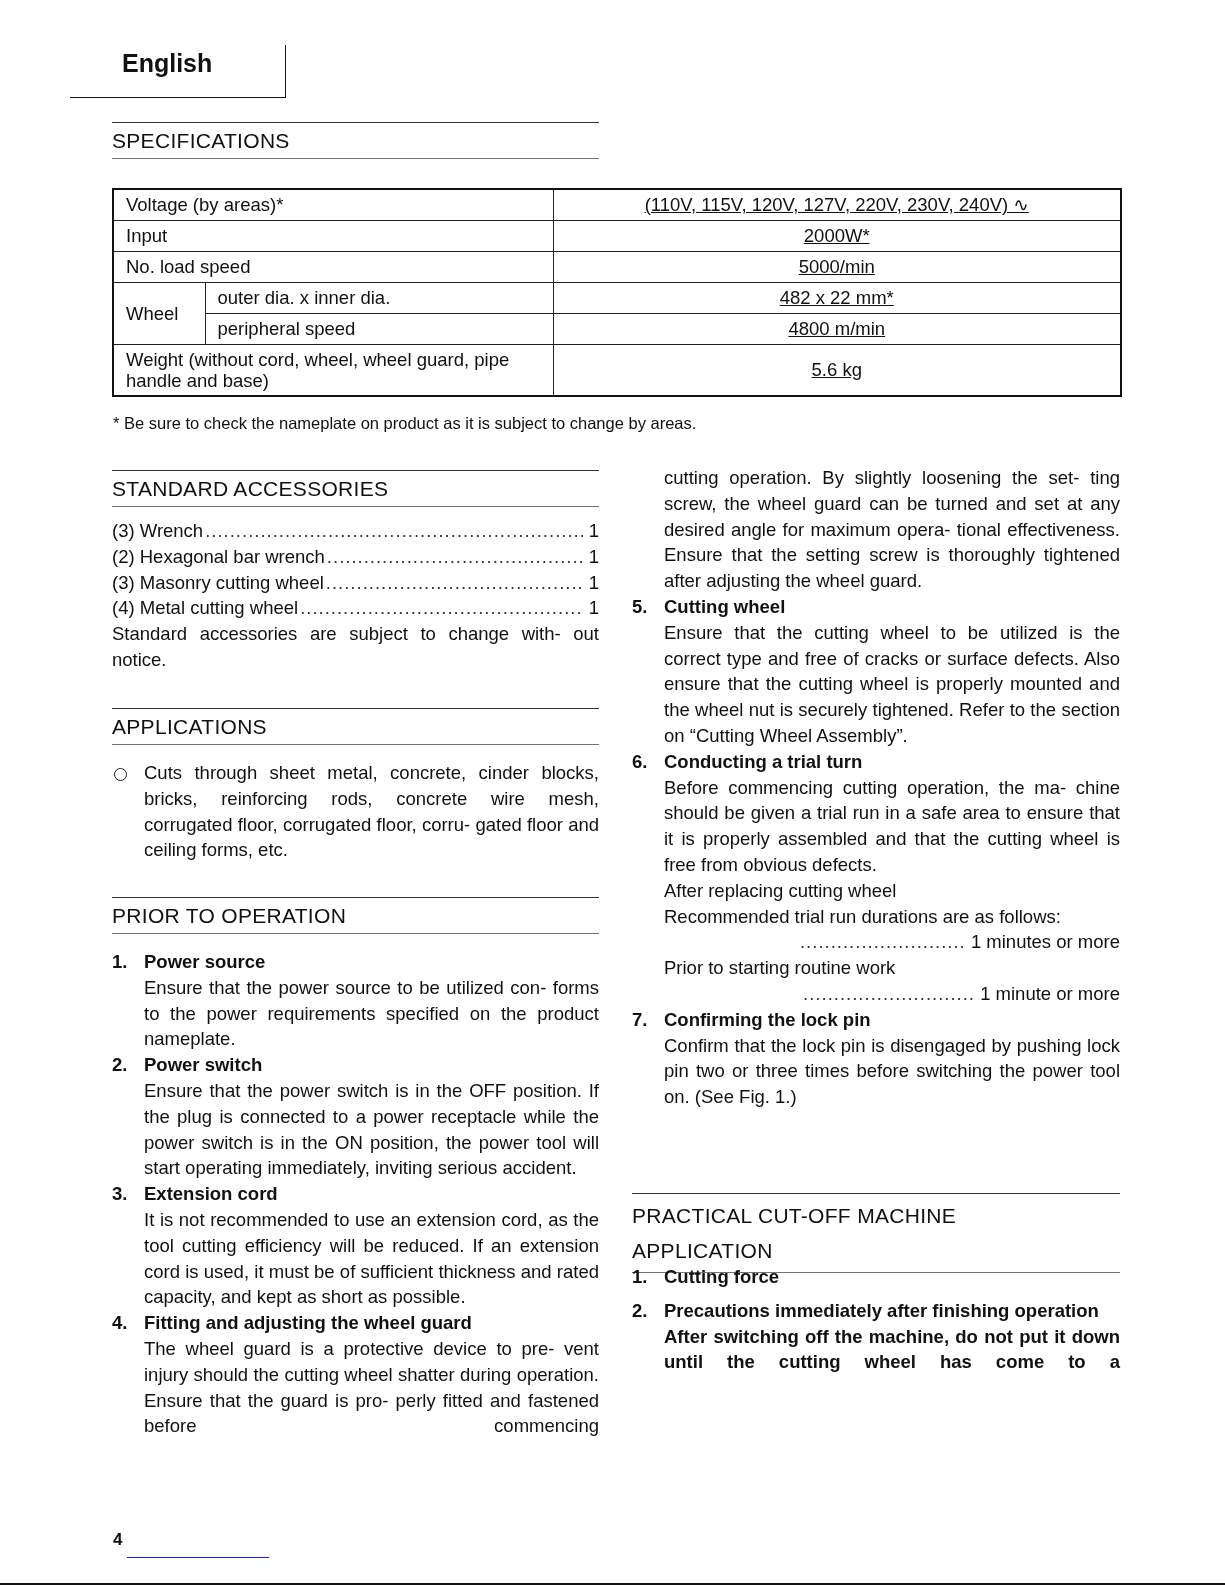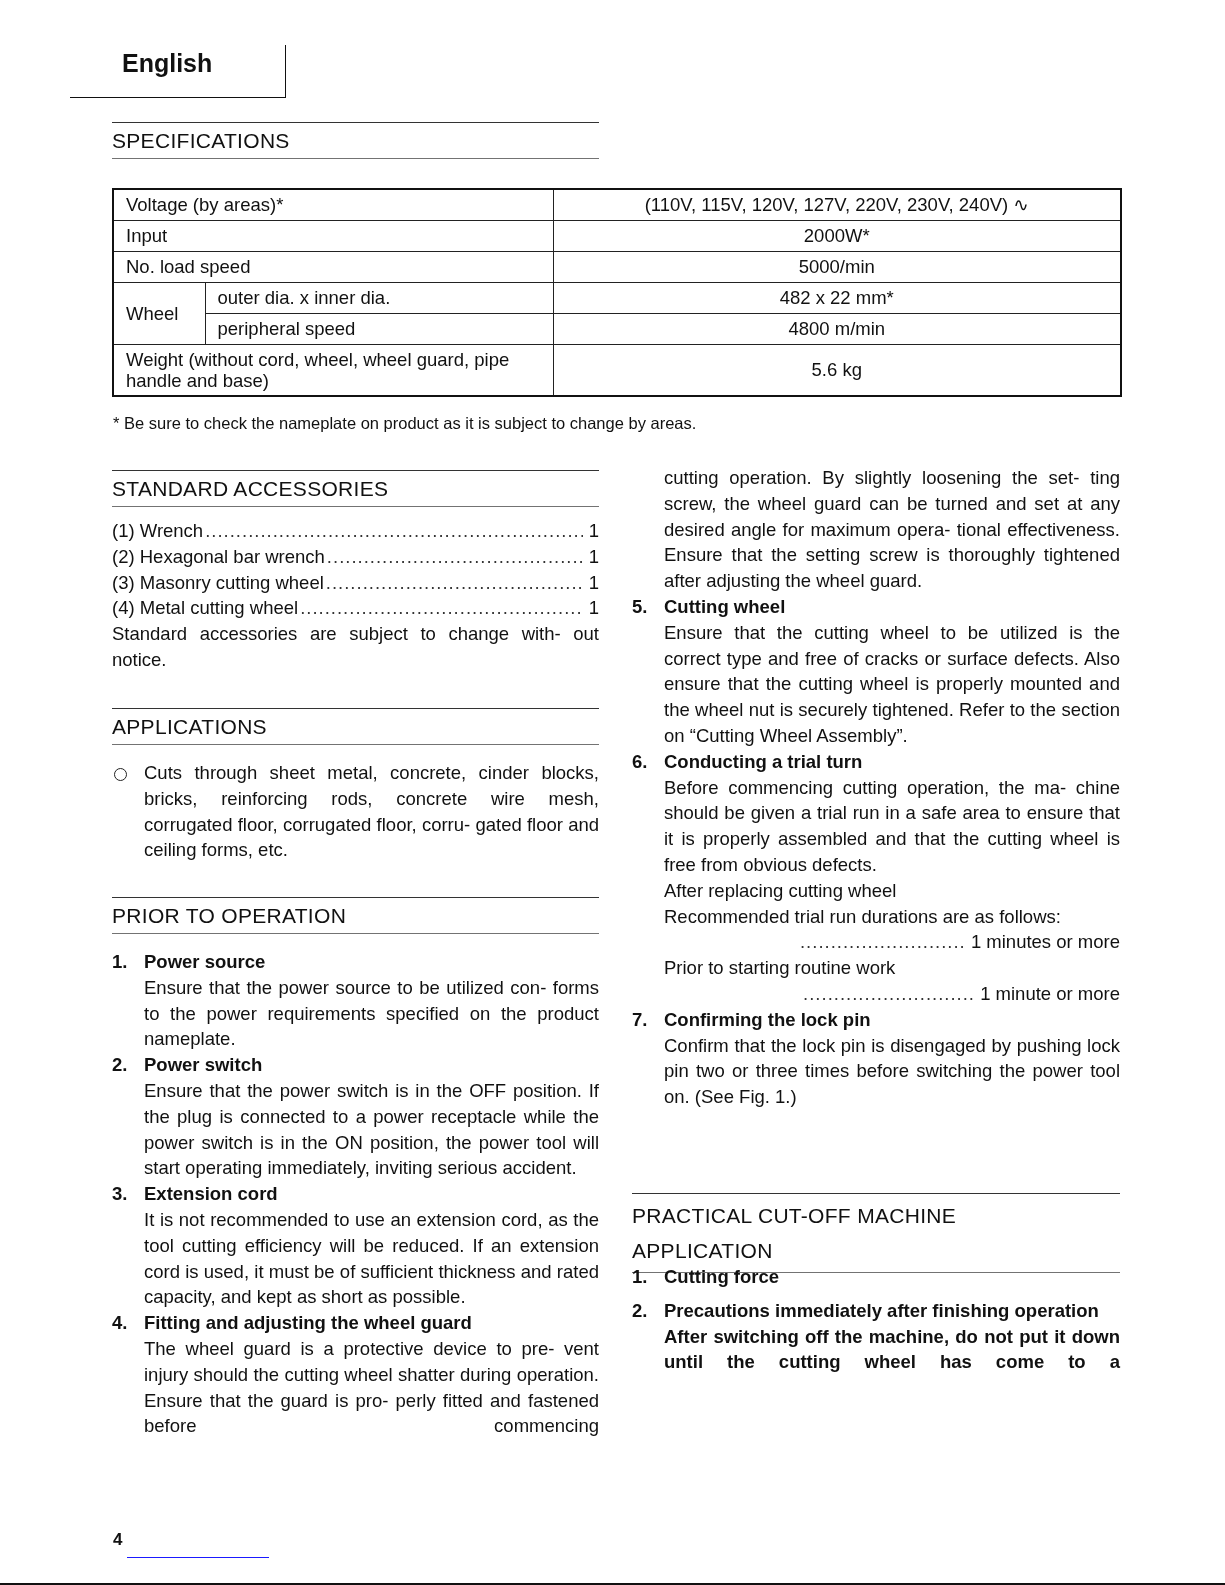--- a/index.html
+++ b/index.html
@@ -19,21 +19,21 @@
     font-weight: normal; font-size: 21px; letter-spacing: 0.3px;
   }
   .sec-head span { display: block; padding: 6px 0 5px 0; }
   .spec-table {
     position: absolute; left: 112px; top: 188px; width: 1010px;
     border-collapse: collapse; font-size: 18.5px;
   }
   .spec-table td {
     border: 1px solid #222; padding: 3px 12px; height: 24px; vertical-align: middle;
   }
-  .spec-table td.val { text-align: center; }
+  .spec-table td.val { text-align: center; text-decoration: underline; }
   .spec-table { border: 2px solid #111; }
   .footnote { position: absolute; left: 113px; top: 414px; font-size: 16.5px; }
   .col { position: absolute; font-size: 18.5px; line-height: 25.8px; }
   .acc-row { display: flex; justify-content: space-between; white-space: nowrap; overflow: hidden; }
   .acc-row .dots { flex: 1; overflow: hidden; white-space: nowrap; margin: 0 6px 0 2px; letter-spacing: 1px; color: #333; }
   .justify { text-align: justify; }
   .item { position: relative; padding-left: 32px; }
   .item .num { position: absolute; left: 0; top: 0; font-weight: bold; }
   .item .title { font-weight: bold; }
   .bullet { position: relative; padding-left: 32px; }
@@ -94,21 +94,21 @@
   </table>
 
 <div class="footnote">* Be sure to check the nameplate on product as it is subject to change by areas.</div>
 
 <div class="sec-head" style="left:112px; top:470px; width:487px;">
   <span>STANDARD ACCESSORIES</span>
 </div>
 
 <div class="col" style="left:112px; top:518px; width:487px;">
   <div class="acc-row">
-    <span>(1) Wrench</span>
+    <span>(3) Wrench</span>
     <span class="dots">........................................................................................</span>
     <span>1</span>
   </div>
   <div class="acc-row">
     <span>(2) Hexagonal bar wrench</span>
     <span class="dots">........................................................................................</span>
     <span>1</span>
   </div>
   <div class="acc-row">
     <span>(3) Masonry cutting wheel</span>

